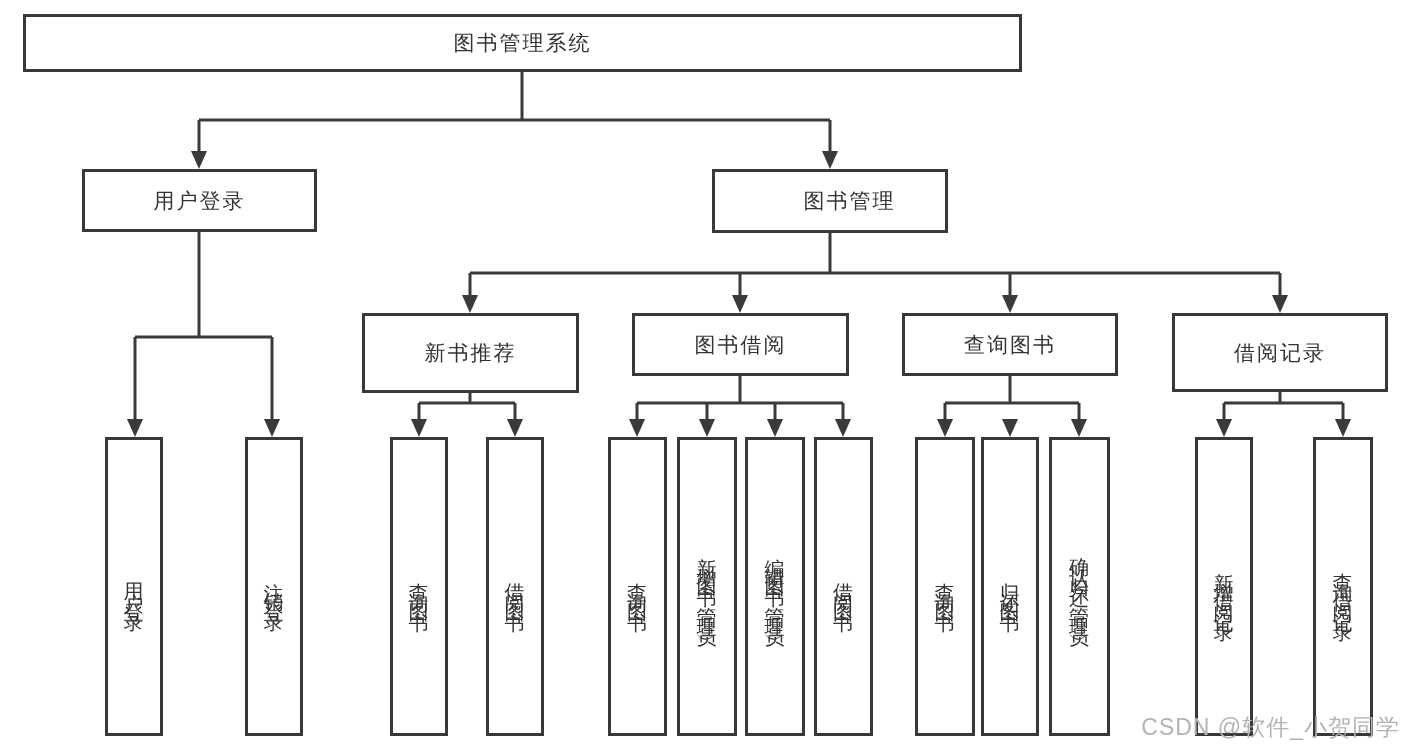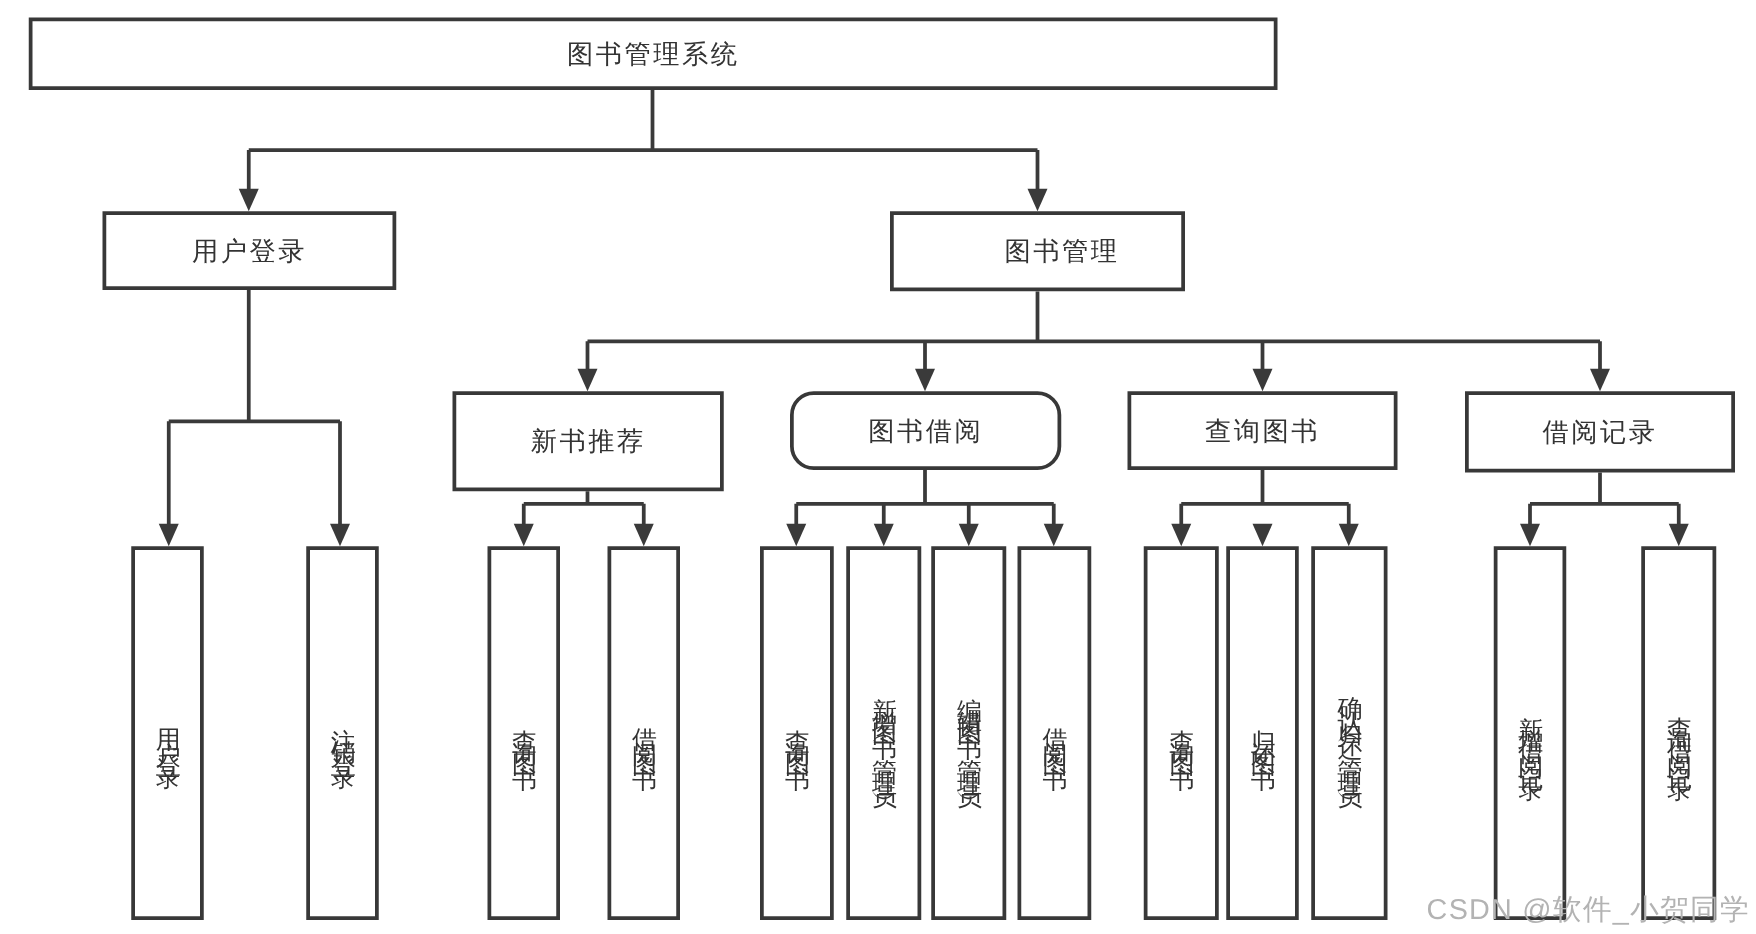--- a/index.html
+++ b/index.html
@@ -80,27 +80,27 @@
 <div class="node" style="left:82px;top:169px;width:235px;height:63px;">
   <span>用户登录</span>
 </div>
 <div class="node" style="left:712px;top:169px;width:236px;height:64px;padding-left:39px;">
   <span>图书管理</span>
 </div>
 
 <div class="node" style="left:362px;top:313px;width:217px;height:80px;">
   <span>新书推荐</span>
 </div>
-<div class="node" style="left:632px;top:313px;width:217px;height:63px;border-radius:19px;">
+<div class="node" style="left:632px;top:313px;width:217px;height:63px;">
   <span>图书借阅</span>
 </div>
 <div class="node" style="left:902px;top:313px;width:216px;height:63px;">
   <span>查询图书</span>
 </div>
-<div class="node" style="left:1172px;top:313px;width:216px;height:65px;">
+<div class="node" style="left:1172px;top:313px;width:216px;height:79px;">
   <span>借阅记录</span>
 </div>
 
 <div class="node leaf" style="left:105px;top:437px;width:58px;height:299px;">
   <span class="vtext">用户登录</span>
 </div>
 <div class="node leaf" style="left:245px;top:437px;width:58px;height:299px;">
   <span class="vtext">注销登录</span>
 </div>
 

